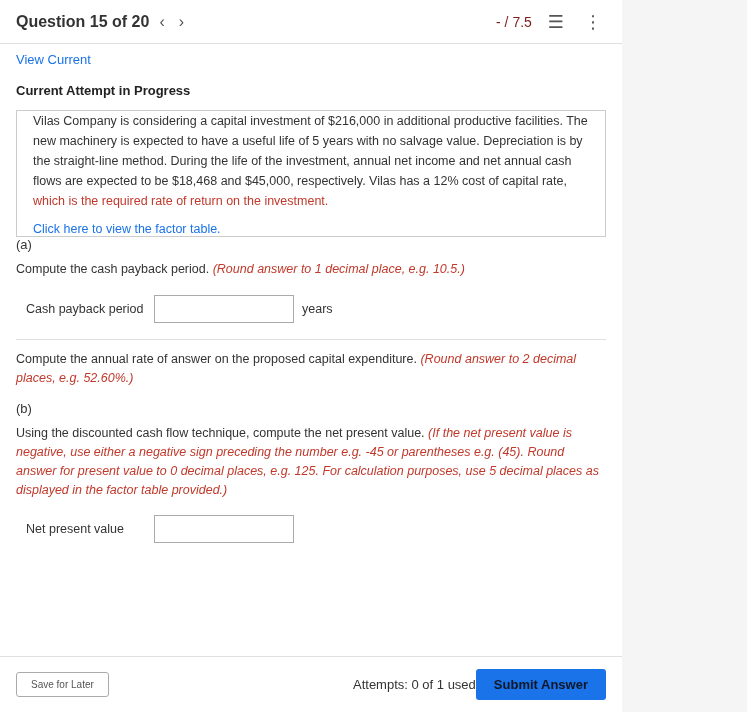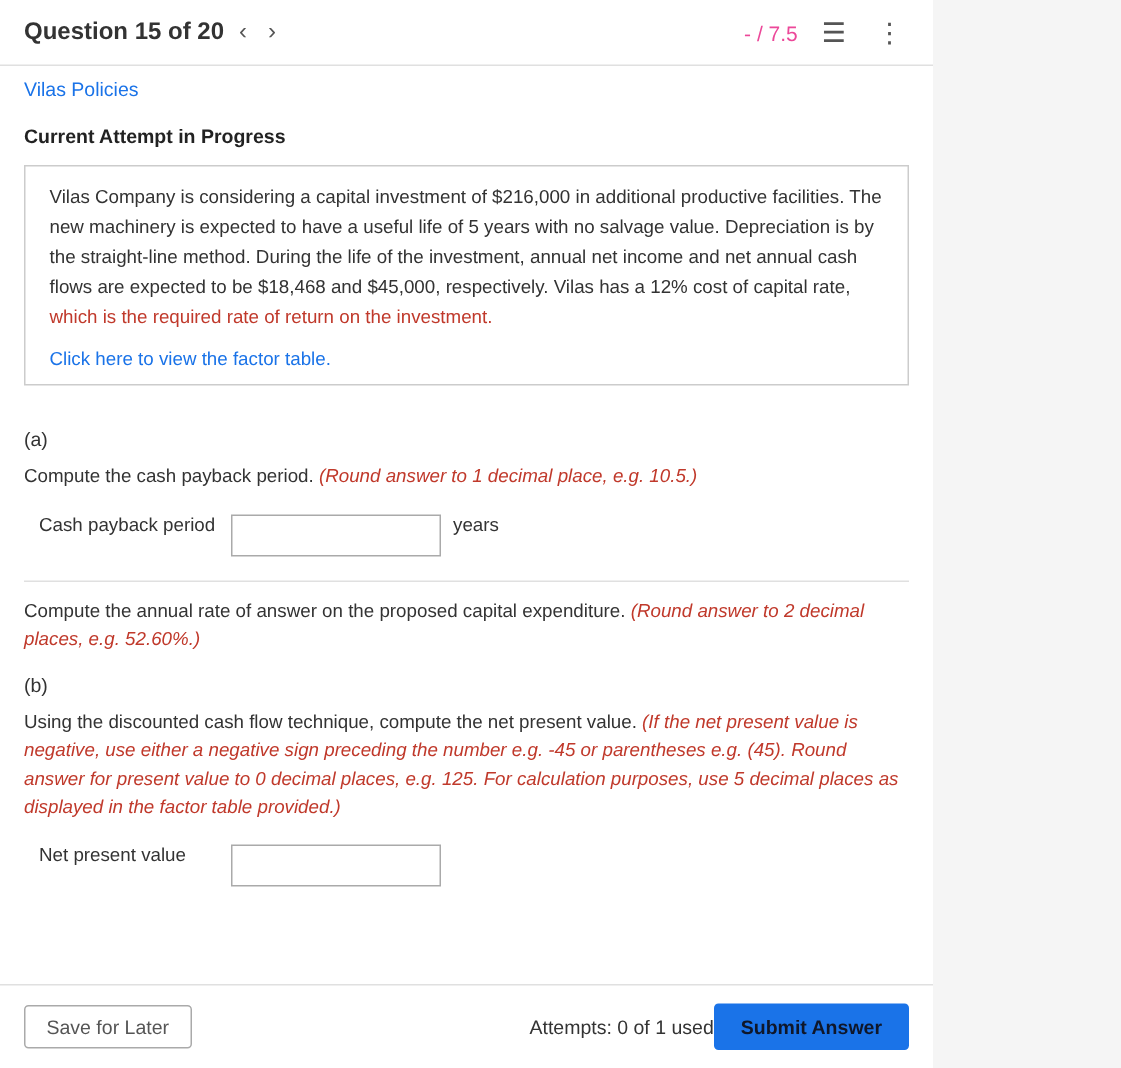--- a/index.html
+++ b/index.html
@@ -49,21 +49,21 @@
       align-items: center;
     }
     .header-right {
       display: flex;
       align-items: center;
       gap: 12px;
       color: #555;
     }
     .score-text {
       font-size: 14px;
-      color: #ec4899;
+      color: #7f1d1d;
     }
     .icon-btn {
       background: none;
       border: none;
       cursor: pointer;
       color: #555;
       font-size: 18px;
       padding: 2px 4px;
     }
     
@@ -82,22 +82,22 @@
       flex: 1;
     }
     .current-attempt {
       font-weight: 700;
       font-size: 13px;
       margin-bottom: 12px;
       color: #222;
     }
     .question-box {
       border: 1px solid #ccc;
-      padding: 10px 16px;
-      margin-bottom: 28px;
+      padding: 0 16px;
+      margin-bottom: 0;
       background: #fff;
     }
     .question-text {
       font-size: 12.5px;
       line-height: 1.6;
       color: #333;
       margin-bottom: 10px;
     }
     .highlight-red {
       color: #c0392b;
@@ -123,20 +123,21 @@
       color: #333;
       margin-bottom: 10px;
       line-height: 1.5;
     }
     .instruction-red {
       color: #c0392b;
       font-style: italic;
     }
     .input-row {
       display: flex;
+      align-items: center;
       gap: 8px;
       padding: 6px 10px;
       margin-bottom: 8px;
     }
     .input-label {
       font-size: 12.5px;
       color: #333;
       min-width: 120px;
     }
     .answer-input {
@@ -172,21 +173,21 @@
       justify-content: space-between;
       padding: 12px 16px;
       border-top: 1px solid #e0e0e0;
       background: #fff;
     }
     .save-later-btn {
       border: 1px solid #aaa;
       background: #fff;
       color: #555;
       padding: 6px 14px;
-      font-size: 13px;
+      font-size: 10px;
       cursor: pointer;
       border-radius: 3px;
     }
     .footer-right {
       display: flex;
       align-items: center;
     }
     .attempts-text {
       font-size: 13px;
       color: #333;
@@ -223,21 +224,21 @@
       <button class="icon-btn">
         <span>☰</span>
       </button>
       <button class="icon-btn">
         <span>⋮</span>
       </button>
     </div>
   </div>
 
   <div class="view-policies">
-    <a href="#">Vilas Policies</a>
+    <a href="#">View Current</a>
   </div>
 
   <div class="content">
     <div class="current-attempt">Current Attempt in Progress</div>
 
     <div class="question-box">
       <p class="question-text">
         <span>Vilas Company is considering a capital investment of $216,000 in additional productive facilities. The new machinery is expected to have a useful life of 5 years with no salvage value. Depreciation is by the straight-line method. During the life of the investment, annual net income and net annual cash flows are expected to be $18,468 and $45,000, respectively. Vilas has a 12% cost of capital rate,</span><span class="highlight-red"> which is the required rate of return on the investment.</span>
       </p>
       <a href="#" class="factor-link">Click here to view the factor table.</a>

